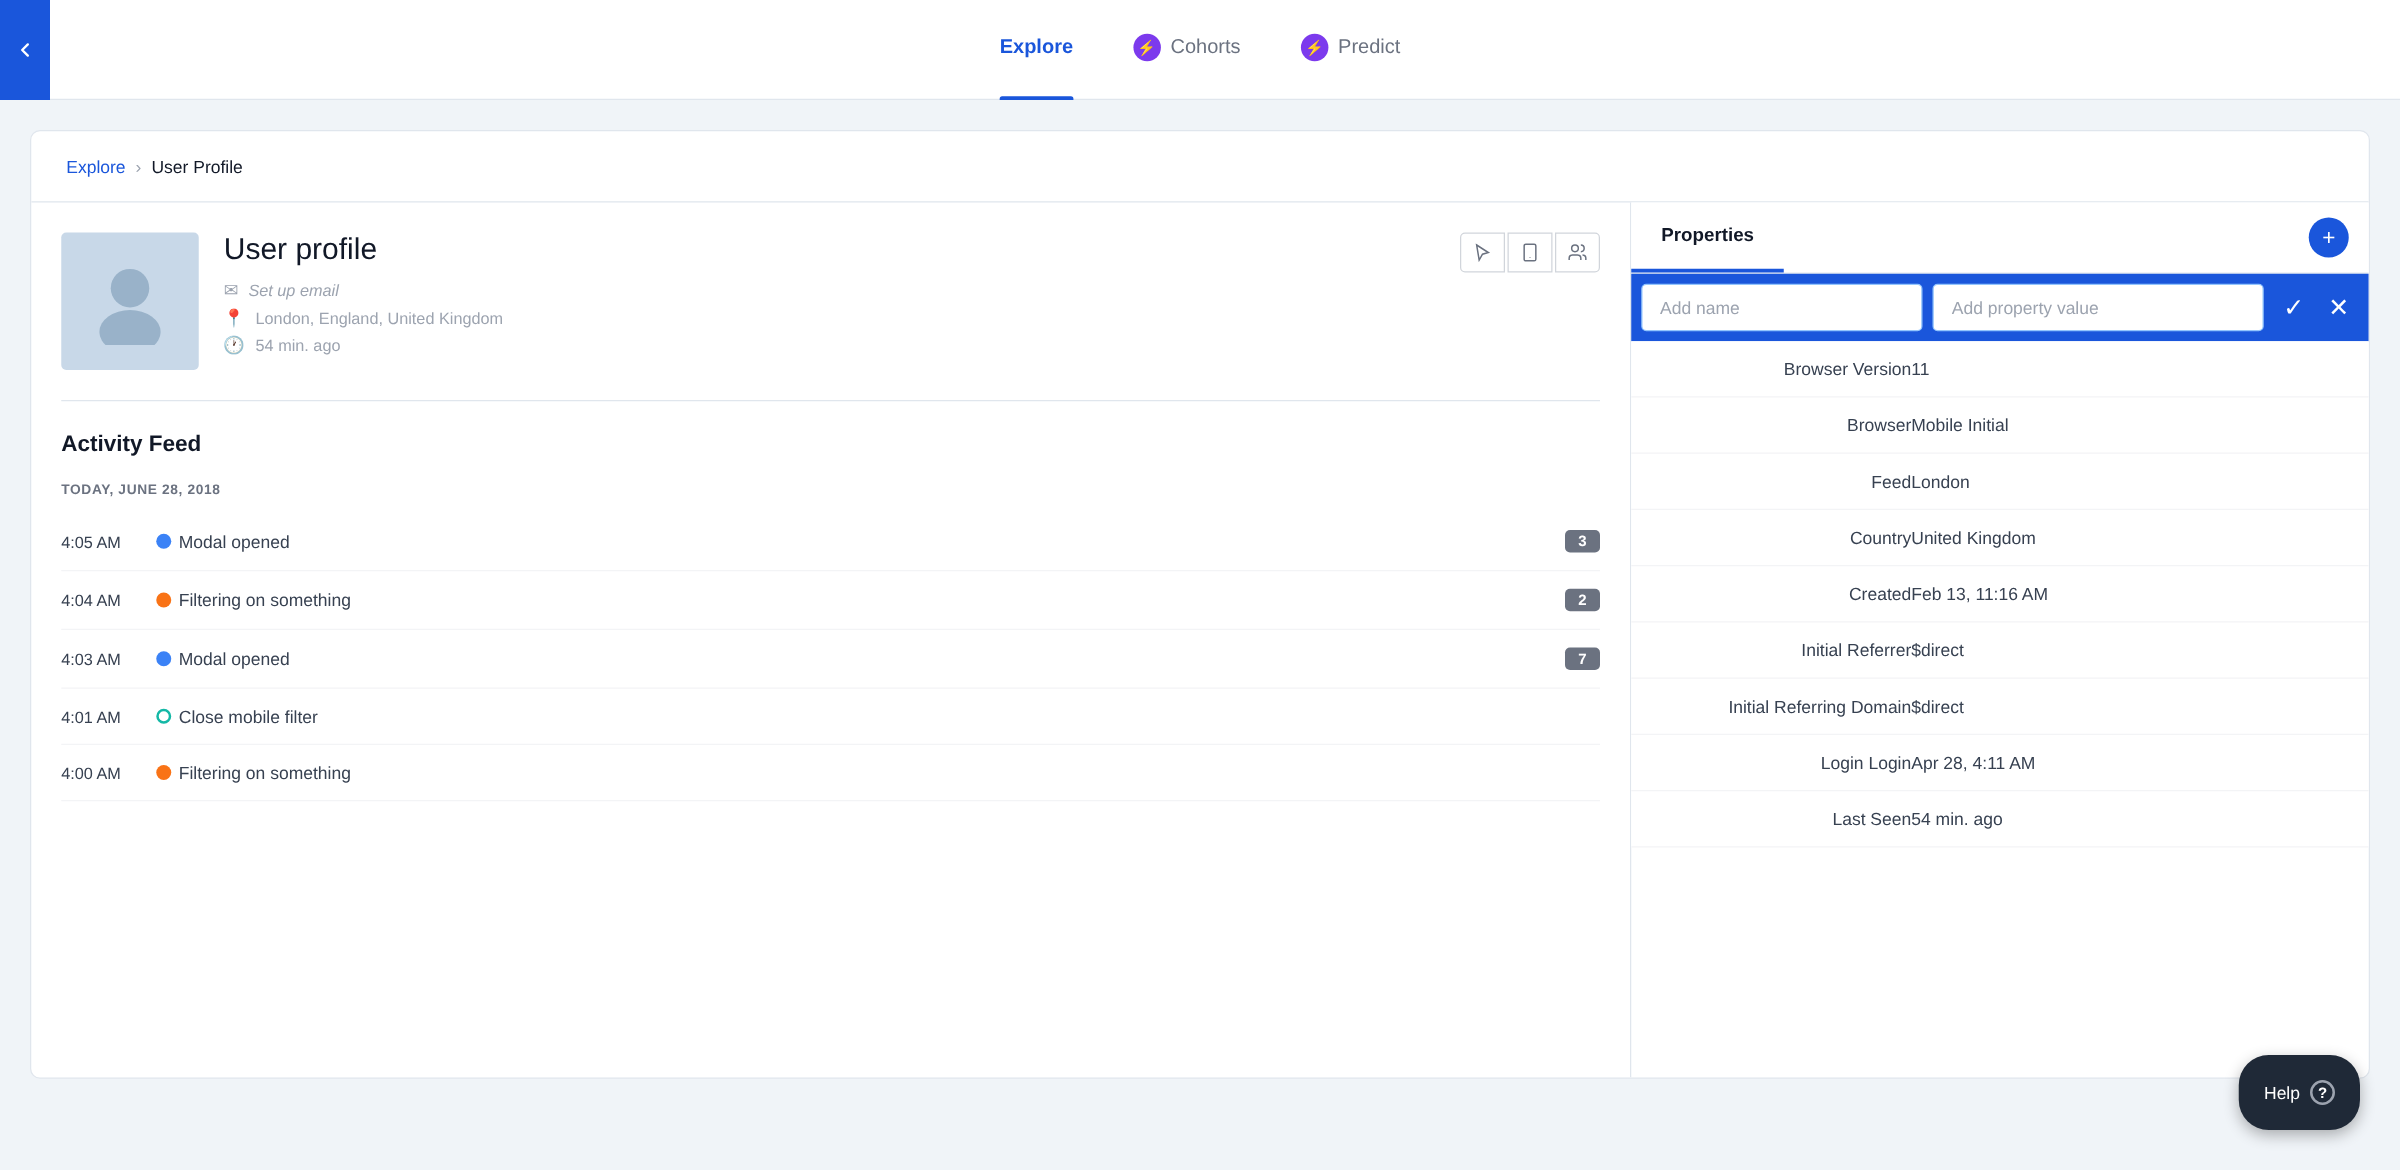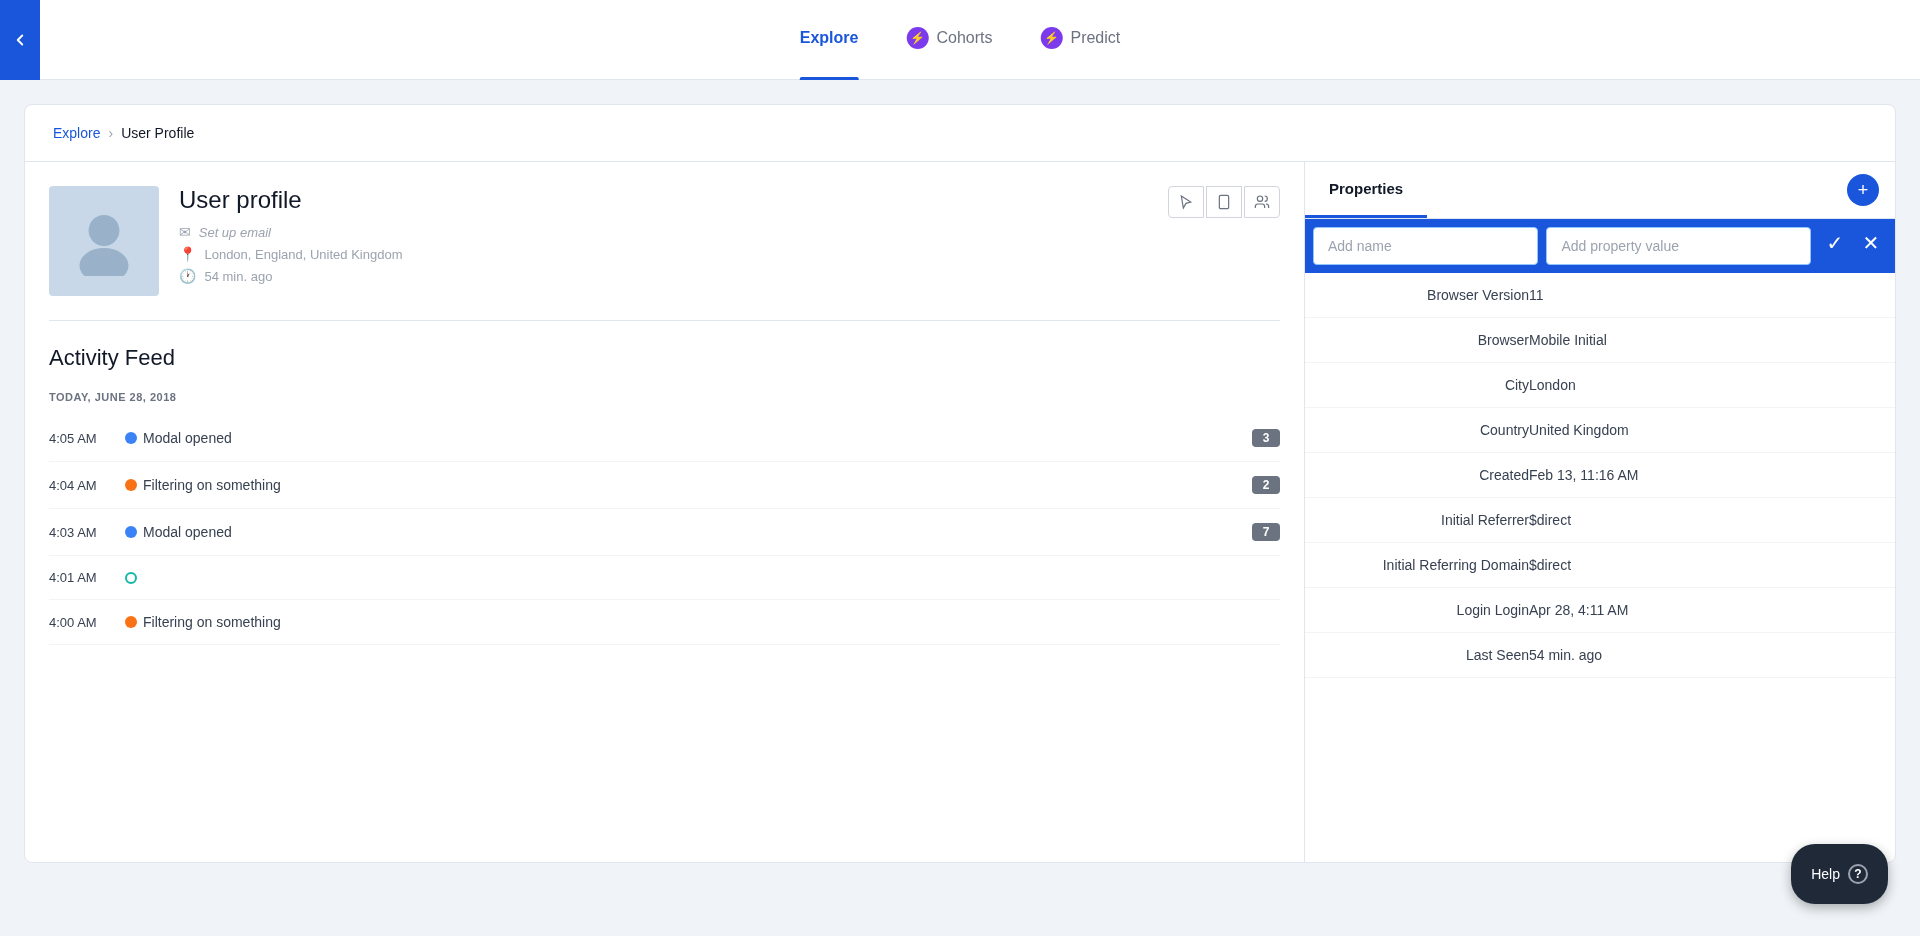--- a/index.html
+++ b/index.html
@@ -177,22 +177,22 @@
       align-items: center;
       justify-content: center;
       color: #6b7280;
       font-size: 16px;
     }
     .profile-action-btn:first-child { border-radius: 4px 0 0 4px; }
     .profile-action-btn:last-child { border-radius: 0 4px 4px 0; }
 
     
     .activity-feed-title {
-      font-size: 22px;
-      font-weight: 400;
+      font-size: 18px;
+      font-weight: 700;
       color: #111827;
       margin-bottom: 20px;
     }
     .activity-date-header {
       font-size: 11px;
       font-weight: 700;
       color: #6b7280;
       letter-spacing: 0.5px;
       margin-bottom: 12px;
     }
@@ -280,20 +280,21 @@
       display: flex;
       align-items: center;
       justify-content: center;
       cursor: pointer;
       font-size: 18px;
     }
 
     
     .add-property-row {
       display: flex;
+      align-items: center;
       background: #1a56db;
       padding: 8px;
       gap: 0;
     }
     .add-property-input {
       flex: 1;
       border: 1px solid #93c5fd;
       border-radius: 4px;
       padding: 10px 14px;
       font-size: 14px;
@@ -493,20 +494,21 @@
           </div>
           <div class="activity-item">
             <span class="activity-time">4:03 AM</span>
             <span class="activity-dot dot-blue"></span>
             <span class="activity-event">Modal opened</span>
             <span class="activity-badge">7</span>
           </div>
           <div class="activity-item">
             <span class="activity-time">4:01 AM</span>
             <span class="activity-dot dot-teal-filled"></span>
+            <span class="activity-event">Close mobile filter</span>
           </div>
           <div class="activity-item">
             <span class="activity-time">4:00 AM</span>
             <span class="activity-dot dot-orange"></span>
             <span class="activity-event">Filtering on something</span>
           </div>
         </div>
 
       </div>
 
@@ -532,21 +534,21 @@
 
           <div class="property-row">
             <span class="property-name">Browser Version</span>
             <span class="property-value">11</span>
           </div>
           <div class="property-row">
             <span class="property-name">Browser</span>
             <span class="property-value">Mobile Initial</span>
           </div>
           <div class="property-row">
-            <span class="property-name">City</span>
+            <span class="property-name">Feed</span>
             <span class="property-value">London</span>
           </div>
           <div class="property-row">
             <span class="property-name">Country</span>
             <span class="property-value">United Kingdom</span>
           </div>
           <div class="property-row">
             <span class="property-name">Created</span>
             <span class="property-value">Feb 13, 11:16 AM</span>
           </div>

